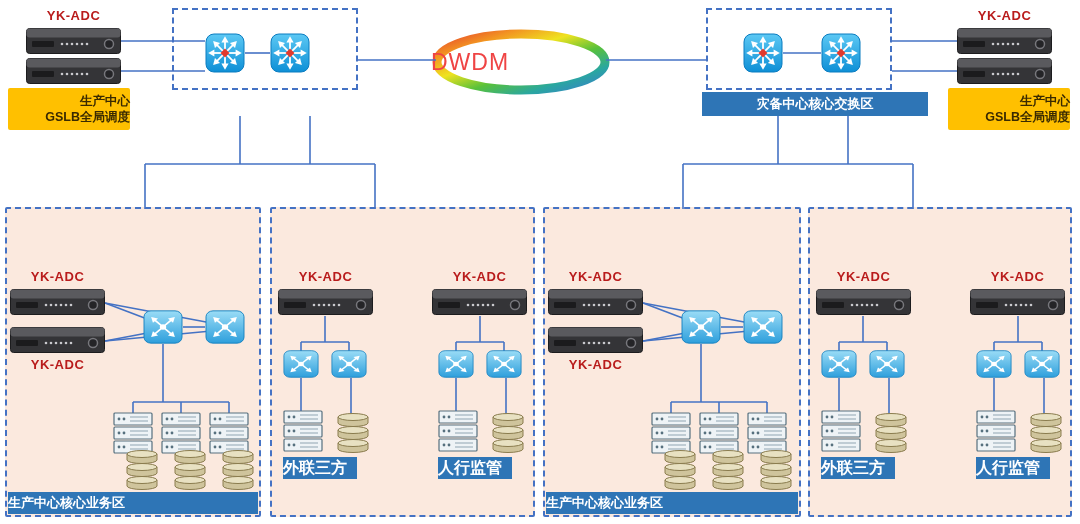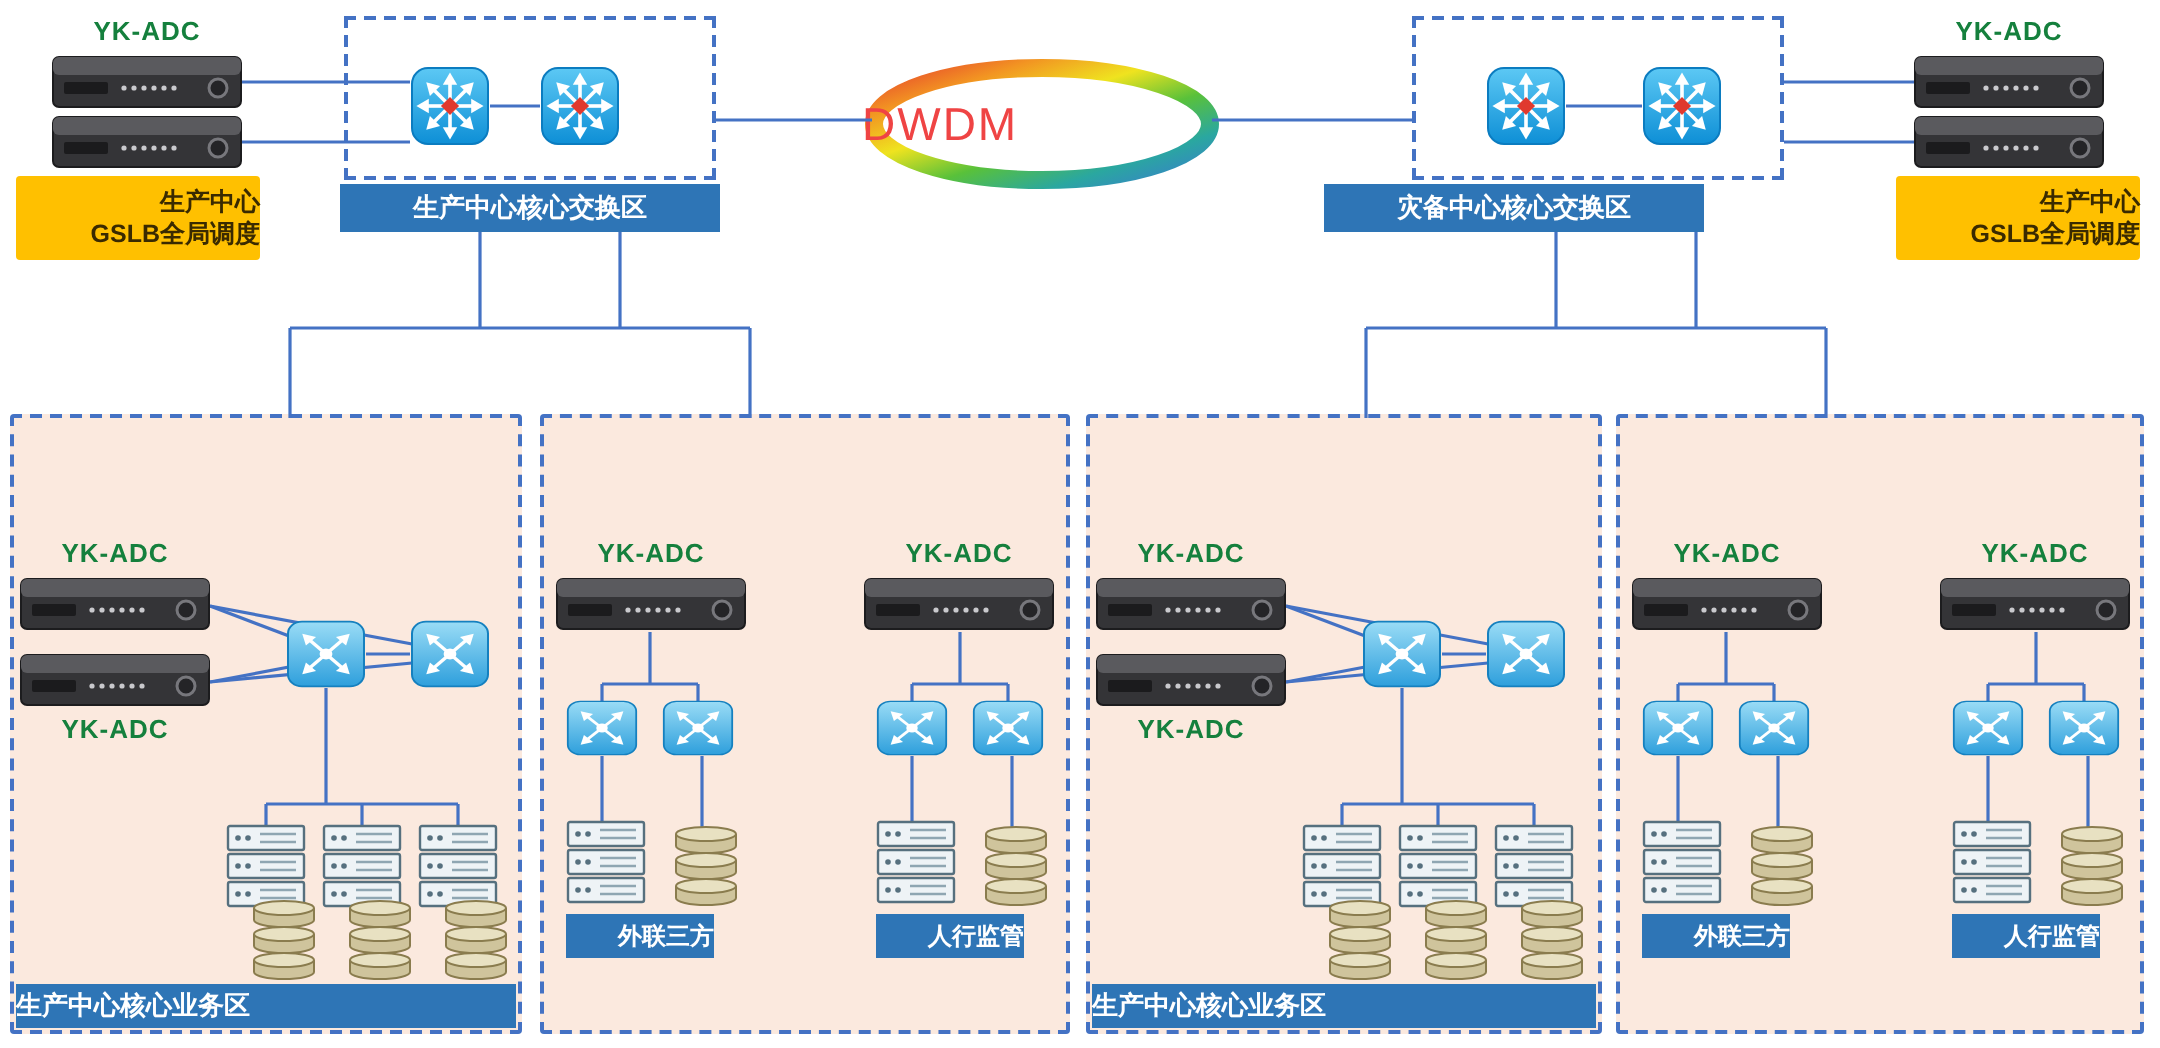--- a/index.html
+++ b/index.html
@@ -3,23 +3,23 @@
 <meta charset="utf-8">
 <style>
   *{box-sizing:border-box;margin:0;padding:0}
   body{font-family:"Liberation Sans","DejaVu Sans",sans-serif;background:#fff}
   .canvas{position:relative;width:1080px;height:524px;background:#fff;overflow:hidden}
   .zone-bg{position:absolute;background:#fbe9de;border:2px dashed #4472c4;border-radius:2px}
   .zone-content{position:absolute}
   .zone-title{position:absolute;left:3px;right:3px;bottom:3px;height:22px;background:#2e75b6;color:#fff;font-size:13px;font-weight:bold;text-align:left;line-height:22px}
   .core-box{position:absolute;background:#fff;border:2px dashed #4472c4}
   .bar{position:absolute;background:#2e75b6;color:#fff;font-size:13px;font-weight:bold;text-align:center;line-height:24px;height:24px}
-  .adc-label{position:absolute;font-size:13px;font-weight:bold;color:#15803d;text-align:center;letter-spacing:.5px;white-space:nowrap}
+  .adc-label{position:absolute;font-size:13px;font-weight:bold;color:#b91c1c;text-align:center;letter-spacing:.5px;white-space:nowrap}
   .gslb{position:absolute;background:#ffc000;color:#3a2a00;font-size:12.5px;font-weight:bold;text-align:right;padding-top:5px;line-height:16px;border-radius:2px}
-  .tag{position:absolute;background:#2e75b6;color:#fff;font-size:12px;font-weight:bold;text-align:right;line-height:22px;height:22px}
+  .tag{position:absolute;background:#2e75b6;color:#fff;font-size:16px;font-weight:bold;text-align:left;line-height:22px;height:22px}
   .dwdm-label{position:absolute;color:#ef4444;font-size:23px;font-weight:normal;letter-spacing:1px;text-align:left}
   .lines{position:absolute;left:0;top:0;pointer-events:none}
   svg.ico{position:absolute;overflow:visible}
 </style>
 </head>
 <body>
 
 <div class="canvas">
 
   <svg style="position:absolute;width:0;height:0" aria-hidden="true">
@@ -125,35 +125,34 @@
     <div>GSLB全局调度</div>
   </div>
 
   <div class="core-box" style="left:172px;top:8px;width:186px;height:82px"></div>
   <svg class="ico" style="left:205px;top:33px" width="40" height="40" viewBox="0 0 40 40">
       <use href="#sym-switch"></use>
     </svg>
   <svg class="ico" style="left:270px;top:33px" width="40" height="40" viewBox="0 0 40 40">
       <use href="#sym-switch"></use>
     </svg>
-  <div class="bar" style="left:170px;top:92px;width:190px">生产中心核心交换区</div>
 
   <svg class="ico" style="left:431px;top:28px" width="180" height="68" viewBox="0 0 180 68">
     <ellipse cx="90" cy="34" rx="84" ry="28" fill="#fff" stroke="url(#rainbow)" stroke-width="9"></ellipse>
   </svg>
   <div class="dwdm-label" style="left:431px;top:49px;width:180px">DWDM</div>
 
   <div class="core-box" style="left:706px;top:8px;width:186px;height:82px"></div>
   <svg class="ico" style="left:743px;top:33px" width="40" height="40" viewBox="0 0 40 40">
       <use href="#sym-switch"></use>
     </svg>
   <svg class="ico" style="left:821px;top:33px" width="40" height="40" viewBox="0 0 40 40">
       <use href="#sym-switch"></use>
     </svg>
-  <div class="bar" style="left:662px;top:92px;width:190px">灾备中心核心交换区</div>
+  <div class="bar" style="left:702px;top:92px;width:226px">灾备中心核心交换区</div>
 
   <div class="adc-label" style="left:957px;top:8px;width:95px">YK-ADC</div>
   <svg class="ico" style="left:957px;top:28px" width="95" height="26" viewBox="0 0 95 26">
       <use href="#sym-server"></use>
     </svg>
   <svg class="ico" style="left:957px;top:58px" width="95" height="26" viewBox="0 0 95 26">
       <use href="#sym-server"></use>
     </svg>
   <div class="gslb" style="left:948px;top:88px;width:122px;height:42px">
     <div>生产中心</div>

